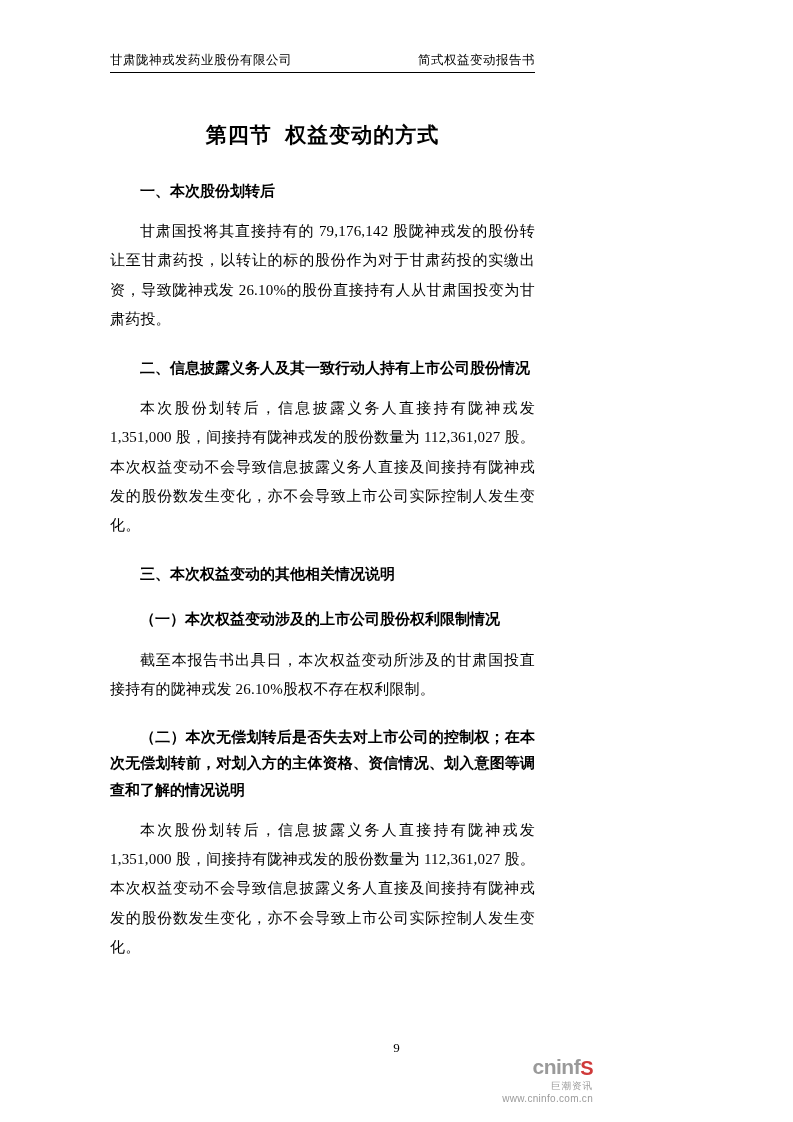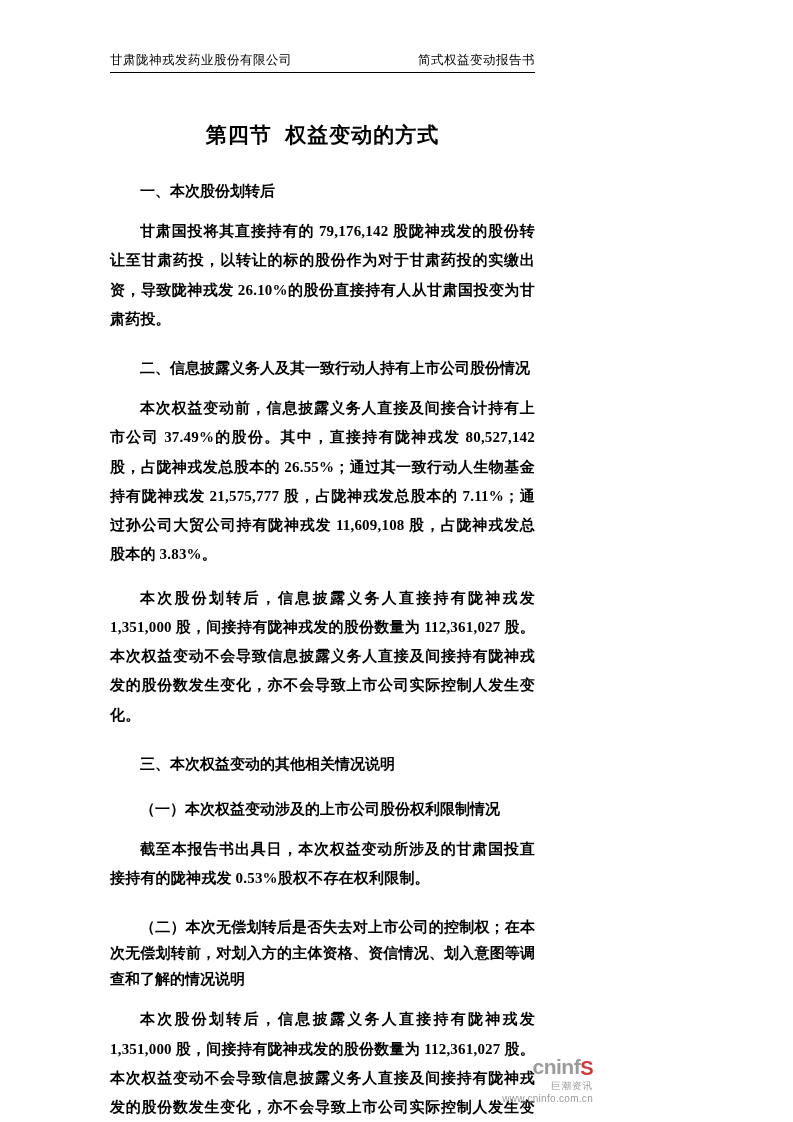--- a/index.html
+++ b/index.html
@@ -69,21 +69,20 @@
   }
 
   
   p.body {
     font-size: 15px;
     line-height: 1.95;
     margin: 0 0 14px 0;
     text-indent: 30px;
     text-align: justify;
     letter-spacing: 0.2px;
-    font-weight: bold;
   }
 
   
   .page-number {
     position: absolute;
     bottom: 66px;
     left: 0;
     width: 793px;
     text-align: center;
     font-size: 13px;
@@ -134,27 +133,26 @@
     <div class="left">甘肃陇神戎发药业股份有限公司</div>
     <div class="right">简式权益变动报告书</div>
   </div>
 
   <h1 class="doc-title">第四节 权益变动的方式</h1>
 
   <div class="h2">一、本次股份划转后</div>
   <p class="body">甘肃国投将其直接持有的 79,176,142 股陇神戎发的股份转让至甘肃药投，以转让的标的股份作为对于甘肃药投的实缴出资，导致陇神戎发 26.10%的股份直接持有人从甘肃国投变为甘肃药投。</p>
 
   <div class="h2">二、信息披露义务人及其一致行动人持有上市公司股份情况</div>
-  <p class="body">本次权益变动前，信息披露义务人直接及间接合计持有上市公司 37.49%的股份。其中，直接持有陇神戎发 80,527,142 股，占陇神戎发总股本的 26.55%；通过其一致行动人生物基金持有陇神戎发 21,575,777 股，占陇神戎发总股本的 7.11%；通过孙公司大贸公司持有陇神戎发 11,609,108 股，占陇神戎发总股本的 3.83%。</p>
   <p class="body">本次股份划转后，信息披露义务人直接持有陇神戎发 1,351,000 股，间接持有陇神戎发的股份数量为 112,361,027 股。本次权益变动不会导致信息披露义务人直接及间接持有陇神戎发的股份数发生变化，亦不会导致上市公司实际控制人发生变化。</p>
 
   <div class="h2">三、本次权益变动的其他相关情况说明</div>
 
   <div class="h3">（一）本次权益变动涉及的上市公司股份权利限制情况</div>
-  <p class="body">截至本报告书出具日，本次权益变动所涉及的甘肃国投直接持有的陇神戎发 0.53%股权不存在权利限制。</p>
+  <p class="body">截至本报告书出具日，本次权益变动所涉及的甘肃国投直接持有的陇神戎发 26.10%股权不存在权利限制。</p>
 
   <div class="h3 multiline">（二）本次无偿划转后是否失去对上市公司的控制权；在本次无偿划转前，对划入方的主体资格、资信情况、划入意图等调查和了解的情况说明</div>
   <p class="body">本次股份划转后，信息披露义务人直接持有陇神戎发 1,351,000 股，间接持有陇神戎发的股份数量为 112,361,027 股。本次权益变动不会导致信息披露义务人直接及间接持有陇神戎发的股份数发生变化，亦不会导致上市公司实际控制人发生变化。</p>
 
   <div class="page-number">9</div>
 
   <div class="footer-logo">
     <div class="brand"><span>cninf</span><span class="swoosh">S</span></div>
     <div class="cn">巨潮资讯</div>
     <div class="url">www.cninfo.com.cn</div>

